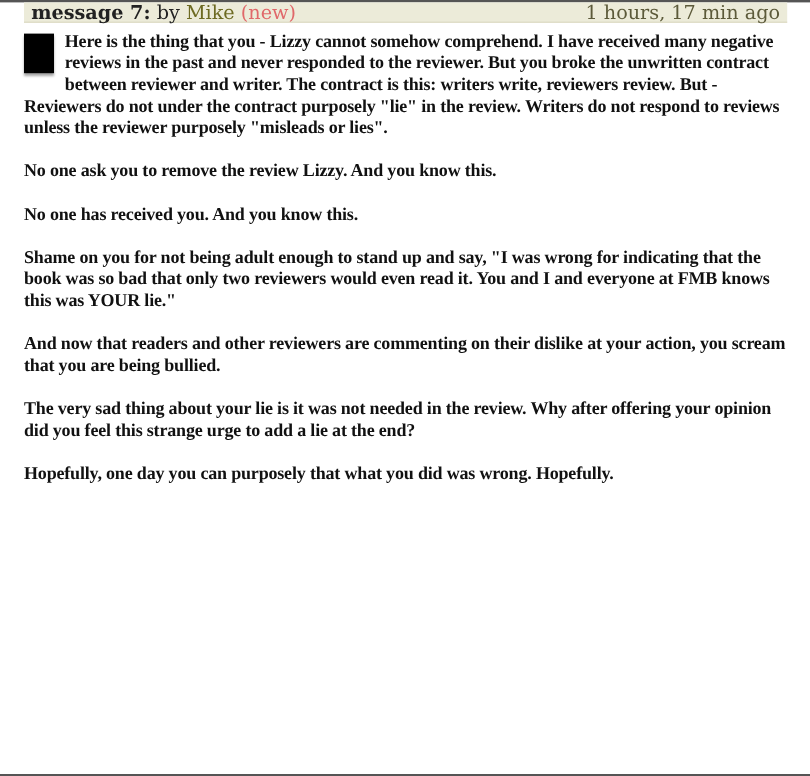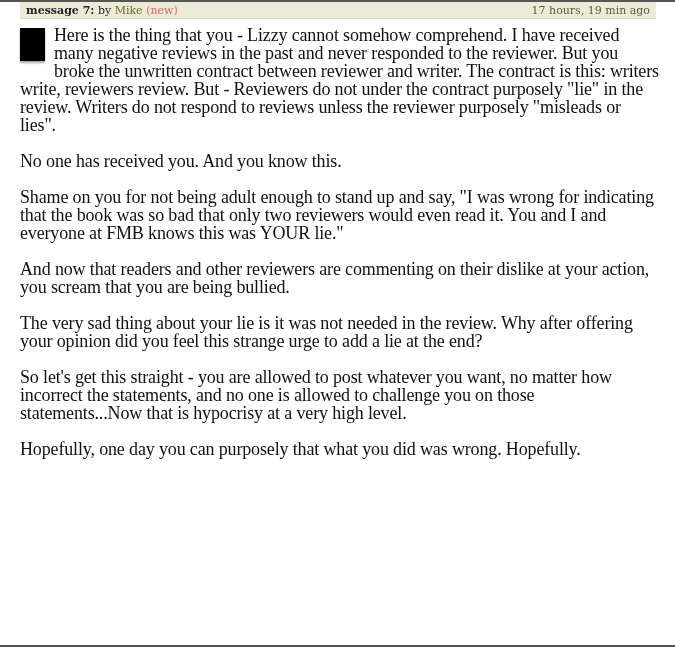--- a/index.html
+++ b/index.html
@@ -26,21 +26,21 @@
       left: 0; top: 645px;
       width: 675px; height: 2px;
       background: #555555;
     }
     .msg-header {
       position: absolute;
       left: 20px; top: 2px;
       width: 636px; height: 17px;
       background: #ecebd9;
       border-bottom: 1px solid #dcdac4;
-      font-size: 11px;
+      font-size: 16px;
       line-height: 17px;
       box-sizing: border-box;
       padding: 0 6px 0 6px;
     }
     .msg-header .label { font-weight: bold; color: #222; }
     .msg-header .by { color: #222; }
     .msg-header .author { color: #6d6a22; }
     .msg-header .new { color: #e0686a; }
     .msg-header .time {
       position: absolute;
@@ -52,50 +52,51 @@
       left: 20px; top: 28px;
       width: 25px; height: 33px;
       background: #000000;
       box-shadow: 0 2px 2px rgba(0,0,0,0.35);
     }
     .body {
       position: absolute;
       left: 20px; top: 26px;
       width: 640px;
       font-family: "Liberation Serif", "DejaVu Serif", serif;
-      font-size: 18px;
+      font-size: 15px;
       line-height: 18px;
       letter-spacing: -0.15px;
+      font-weight: bold;
     }
     .body p { margin: 0 0 18px 0; }
     .float-pad {
       float: left;
       width: 34px;
       height: 52px;
     }
   </style>
 </head>
 <body>
 
 <div class="top-rule"></div>
 
 <div class="msg-header">
   <span class="label">message 7:</span>
   <span class="by">by</span>
   <span class="author">Mike</span>
   <span class="new">(new)</span>
-  <span class="time">17 hours, 19 min ago</span>
+  <span class="time">1 hours, 17 min ago</span>
 </div>
 
 <div class="avatar"></div>
 
 <div class="body">
   <div class="float-pad"></div>
   <p>Here is the thing that you - Lizzy cannot somehow comprehend. I have received many negative reviews in the past and never responded to the reviewer. But you broke the unwritten contract between reviewer and writer. The contract is this: writers write, reviewers review. But - Reviewers do not under the contract purposely "lie" in the review. Writers do not respond to reviews unless the reviewer purposely "misleads or lies".</p>
+  <p>No one ask you to remove the review Lizzy. And you know this.</p>
   <p>No one has received you. And you know this.</p>
   <p>Shame on you for not being adult enough to stand up and say, "I was wrong for indicating that the book was so bad that only two reviewers would even read it. You and I and everyone at FMB knows this was YOUR lie."</p>
   <p>And now that readers and other reviewers are commenting on their dislike at your action, you scream that you are being bullied.</p>
   <p>The very sad thing about your lie is it was not needed in the review. Why after offering your opinion did you feel this strange urge to add a lie at the end?</p>
-  <p>So let's get this straight - you are allowed to post whatever you want, no matter how incorrect the statements, and no one is allowed to challenge you on those statements...Now that is hypocrisy at a very high level.</p>
   <p>Hopefully, one day you can purposely that what you did was wrong. Hopefully.</p>
 </div>
 
 <div class="bottom-rule"></div>
 
 </body></html>

